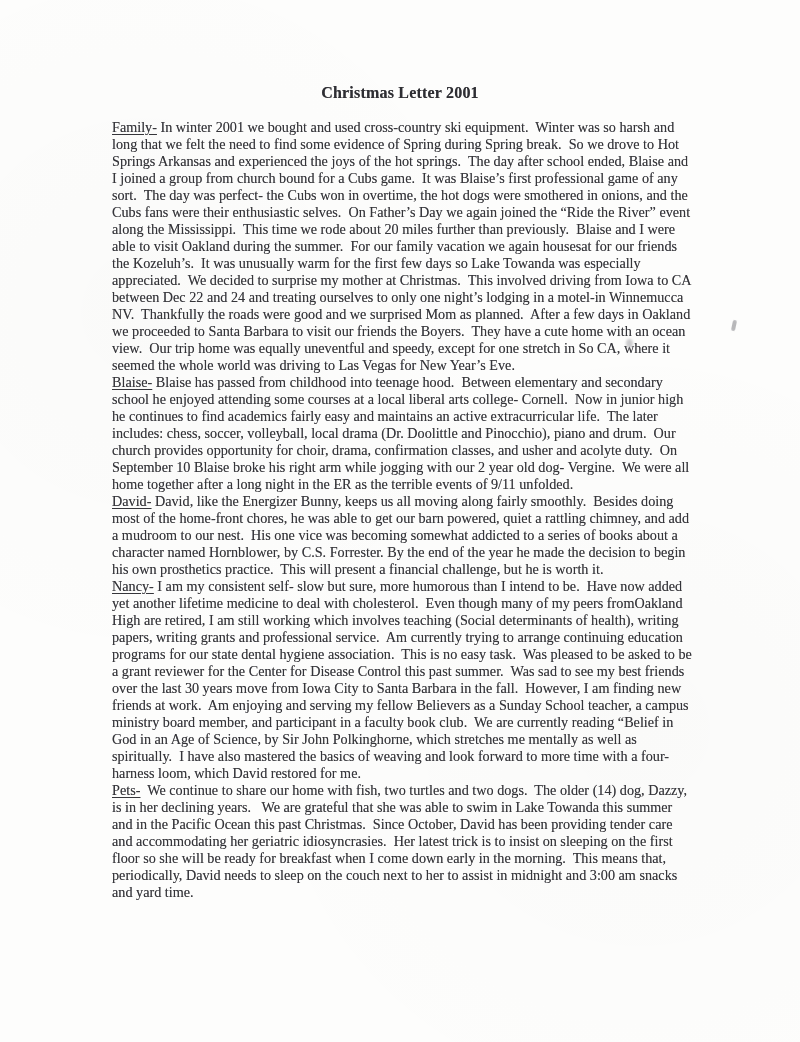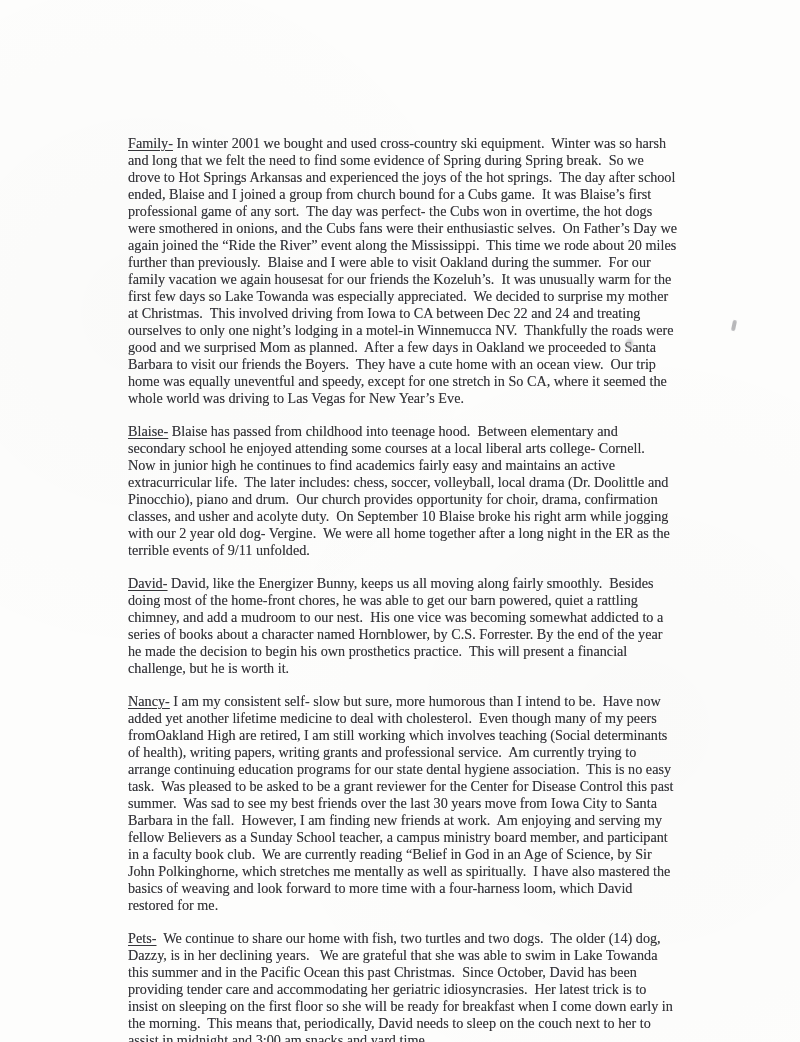--- a/index.html
+++ b/index.html
@@ -35,21 +35,21 @@
     position: absolute;
     top: 119px;
     left: 112px;
     width: 582px;
     font-size: 14.2px;
     line-height: 17px;
     text-shadow: 0 0 0.35px rgba(53,53,58,0.5);
   }
 
   .section {
-    margin: 16px;
+    margin: 0;
     white-space: pre-wrap;
     text-align: left;
   }
 
   .sec-label {
     text-decoration: underline;
     text-decoration-thickness: 1px;
     text-underline-offset: 2px;
   }
 
@@ -69,20 +69,21 @@
     background: #b3b3b7;
     border-radius: 50%;
     filter: blur(1.3px);
     opacity: 0.65;
   }
 </style>
 </head>
 <body>
 
 <div class="page">
+  <h1 class="title">Christmas Letter 2001</h1>
 
   <div class="letter-body">
   <p class="section"><span class="sec-label">Family-</span><span> </span><span>In winter 2001 we bought and used cross-country ski equipment.  Winter was so harsh and long that we felt the need to find some evidence of Spring during Spring break.  So we drove to Hot Springs Arkansas and experienced the joys of the hot springs.  The day after school ended, Blaise and I joined a group from church bound for a Cubs game.  It was Blaise’s first professional game of any sort.  The day was perfect- the Cubs won in overtime, the hot dogs were smothered in onions, and the Cubs fans were their enthusiastic selves.  On Father’s Day we again joined the “Ride the River” event along the Mississippi.  This time we rode about 20 miles further than previously.  Blaise and I were able to visit Oakland during the summer.  For our family vacation we again housesat for our friends the Kozeluh’s.  It was unusually warm for the first few days so Lake Towanda was especially appreciated.  We decided to surprise my mother at Christmas.  This involved driving from Iowa to CA between Dec 22 and 24 and treating ourselves to only one night’s lodging in a motel-in Winnemucca NV.  Thankfully the roads were good and we surprised Mom as planned.  After a few days in Oakland we proceeded to Santa Barbara to visit our friends the Boyers.  They have a cute home with an ocean view.  Our trip home was equally uneventful and speedy, except for one stretch in So CA, where it seemed the whole world was driving to Las Vegas for New Year’s Eve.</span></p>
 
   <p class="section"><span class="sec-label">Blaise-</span><span> </span><span>Blaise has passed from childhood into teenage hood.  Between elementary and secondary school he enjoyed attending some courses at a local liberal arts college- Cornell.  Now in junior high he continues to find academics fairly easy and maintains an active extracurricular life.  The later includes: chess, soccer, volleyball, local drama (Dr. Doolittle and Pinocchio), piano and drum.  Our church provides opportunity for choir, drama, confirmation classes, and usher and acolyte duty.  On September 10 Blaise broke his right arm while jogging with our 2 year old dog- Vergine.  We were all home together after a long night in the ER as the terrible events of 9/11 unfolded.</span></p>
 
   <p class="section"><span class="sec-label">David-</span><span> </span><span>David, like the Energizer Bunny, keeps us all moving along fairly smoothly.  Besides doing most of the home-front chores, he was able to get our barn powered, quiet a rattling chimney, and add a mudroom to our nest.  His one vice was becoming somewhat addicted to a series of books about a character named Hornblower, by C.S. Forrester. By the end of the year he made the decision to begin his own prosthetics practice.  This will present a financial challenge, but he is worth it.</span></p>
 
   <p class="section"><span class="sec-label">Nancy-</span><span> </span><span>I am my consistent self- slow but sure, more humorous than I intend to be.  Have now added yet another lifetime medicine to deal with cholesterol.  Even though many of my peers fromOakland High are retired, I am still working which involves teaching (Social determinants of health), writing papers, writing grants and professional service.  Am currently trying to arrange continuing education programs for our state dental hygiene association.  This is no easy task.  Was pleased to be asked to be a grant reviewer for the Center for Disease Control this past summer.  Was sad to see my best friends over the last 30 years move from Iowa City to Santa Barbara in the fall.  However, I am finding new friends at work.  Am enjoying and serving my fellow Believers as a Sunday School teacher, a campus ministry board member, and participant in a faculty book club.  We are currently reading “Belief in God in an Age of Science, by Sir John Polkinghorne, which stretches me mentally as well as spiritually.  I have also mastered the basics of weaving and look forward to more time with a four-harness loom, which David restored for me.</span></p>
 

